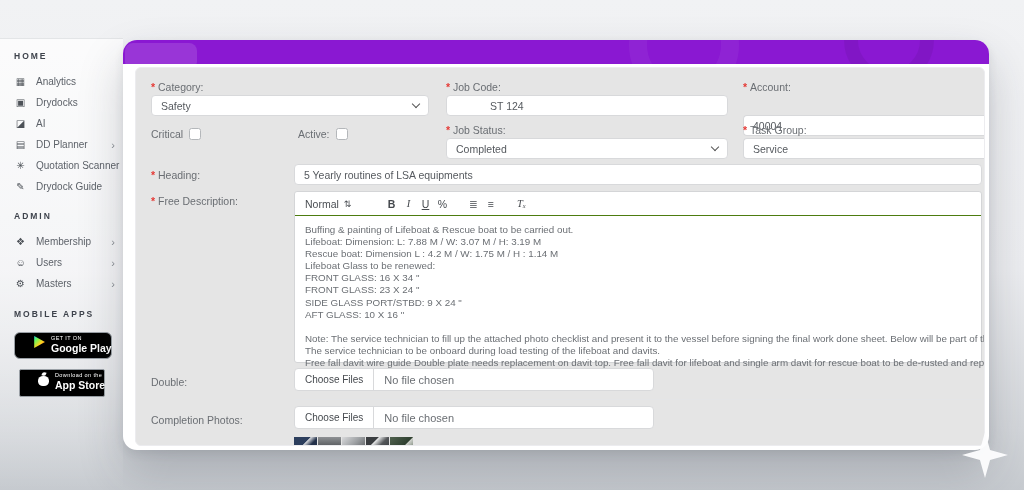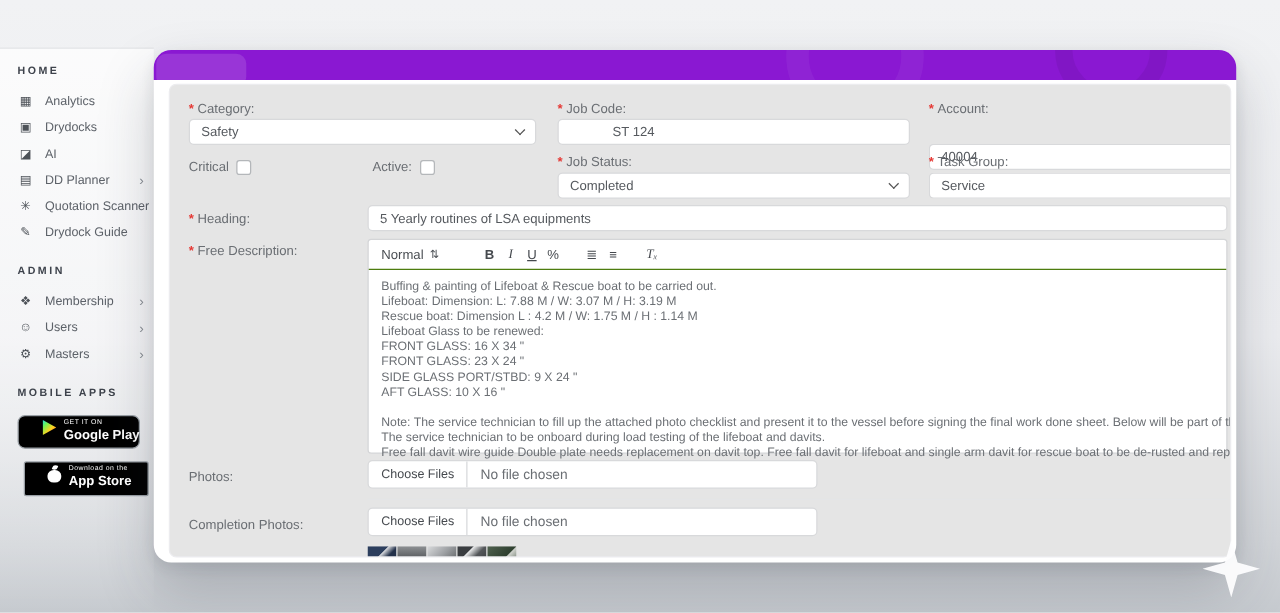--- a/index.html
+++ b/index.html
@@ -25,21 +25,21 @@
   .nav-label { font-size:10px; color:#5d6269; white-space:nowrap; }
   .nav-chev { position:absolute; right:8px; font-size:11px; color:#8a8f95; line-height:10px; }
   .sec-admin { margin-top:14px; }
   .sec-mobile { margin-top:15px; }
 
   .store-badge {
     background:#000; border:1px solid #9aa0a6; border-radius:6px; color:#fff;
     display:flex; align-items:flex-start; gap:6px; padding:3px 18px; cursor:pointer;
   }
   .badge-gp { width:98px; height:27px; margin:13px 0 0 0; }
-  .badge-as { width:100px; height:28px; margin:10px 0 0 5px; border-radius:2px; }
+  .badge-as { width:86px; height:28px; margin:10px 0 0 5px; border-radius:2px; }
   .badge-text { display:flex; flex-direction:column; line-height:1; }
   .badge-tag { font-size:5.5px; letter-spacing:.4px; color:#fff; }
   .badge-name { font-size:10.5px; font-weight:bold; color:#fff; margin-top:1px; white-space:nowrap; }
   .play-tri { width:12px; height:12px; flex:0 0 12px;
     background:linear-gradient(135deg,#12d8fd 0%,#6ff655 30%,#ffd21f 62%,#ff4b32 100%);
     clip-path:polygon(10% 0%, 100% 50%, 10% 100%); }
   .apple { position:relative; width:11px; height:13px; flex:0 0 11px; }
   .apple::before { content:""; position:absolute; left:0; bottom:0; width:11px; height:10px;
     background:#fff; border-radius:46% 46% 44% 44%; }
   .apple::after { content:""; position:absolute; left:4px; top:-1px; width:4px; height:4px;
@@ -259,21 +259,21 @@
         <div class="ed-line">SIDE GLASS PORT/STBD: 9 X 24 "</div>
         <div class="ed-line">AFT GLASS: 10 X 16 "</div>
         <div class="ed-line"></div>
         <div class="ed-line">Note: The service technician to fill up the attached photo checklist and present it to the vessel before signing the final work done sheet. Below will be part of the job scope.</div>
         <div class="ed-line">The service technician to be onboard during load testing of the lifeboat and davits.</div>
         <div class="ed-line">Free fall davit wire guide Double plate needs replacement on davit top. Free fall davit for lifeboat and single arm davit for rescue boat to be de-rusted and repainted.</div>
         <div class="ed-line">Lifeboat Oxygen bottles to be pressure tested.</div>
       </div>
     </div>
 
-    <div class="abs flabel" style="left:15px; top:308px;">Photos:</div>
+    <div class="abs flabel" style="left:15px; top:308px;">Double:</div>
     <div class="abs file-input" style="left:158px; top:300px;">
       <span class="file-btn">Choose Files</span>
       <span class="file-status">No file chosen</span>
     </div>
 
     <div class="abs hdivider" style="left:158px; top:331px; width:688px;"></div>
 
     <div class="abs flabel" style="left:15px; top:346px;">Completion Photos:</div>
     <div class="abs file-input" style="left:158px; top:338px;">
       <span class="file-btn">Choose Files</span>

